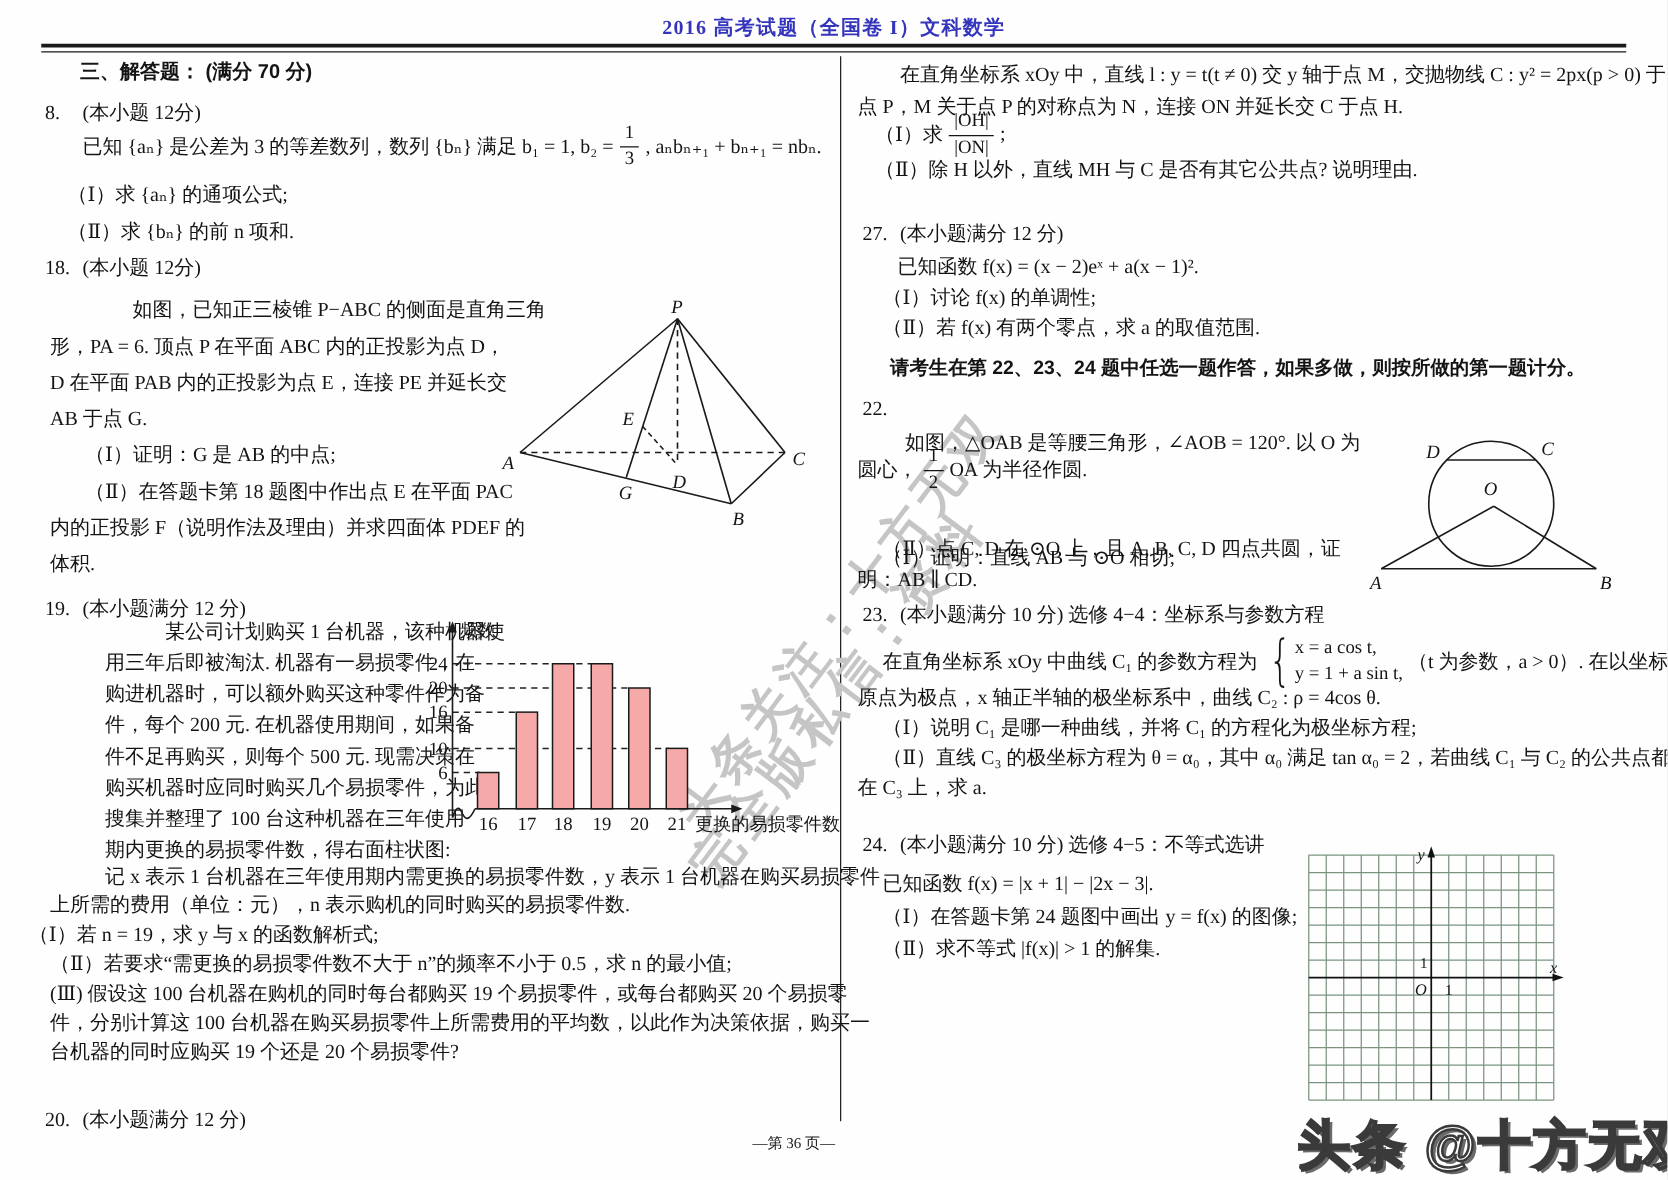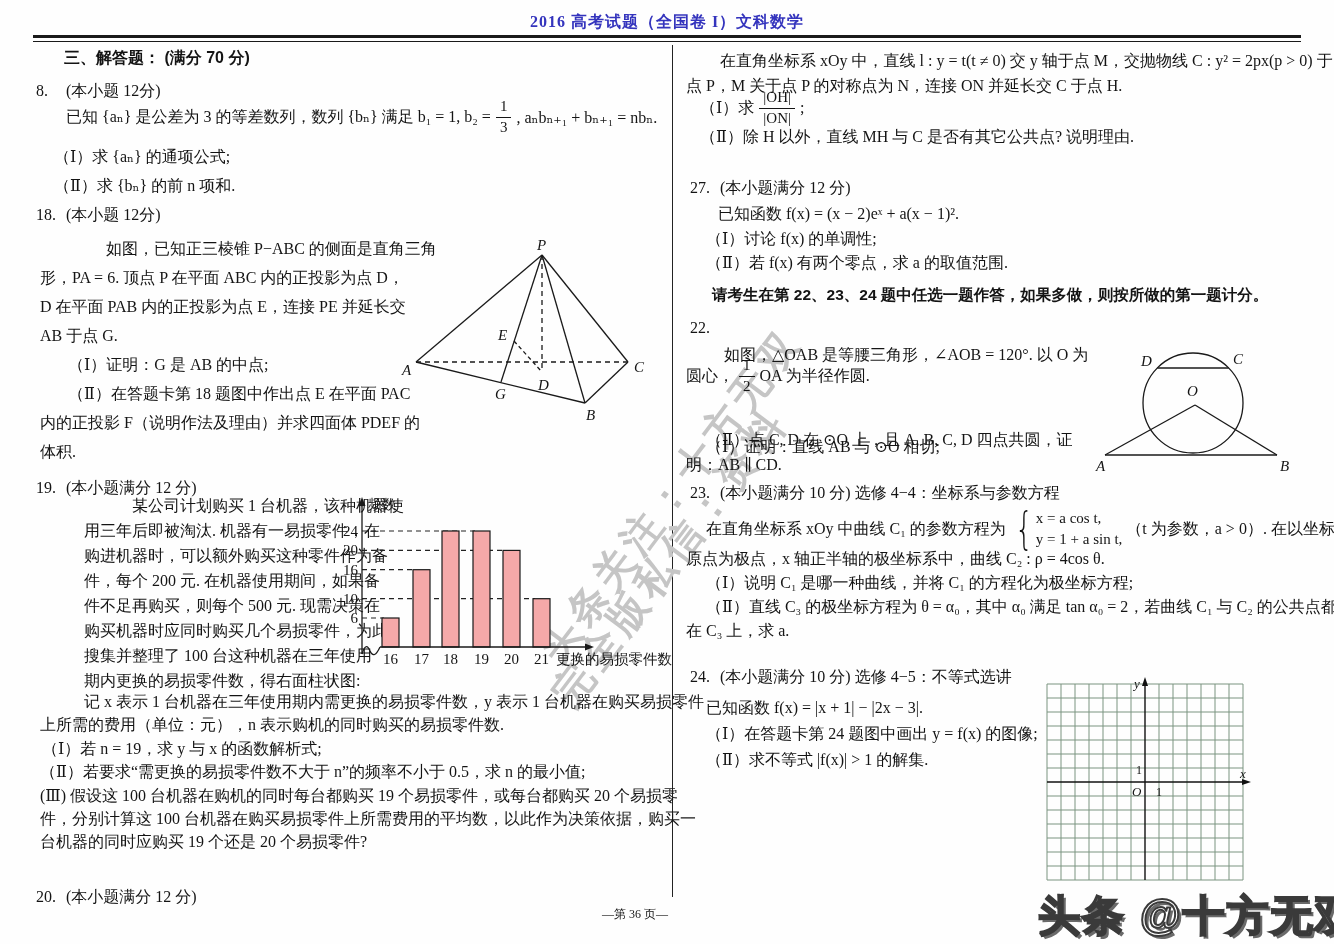--- a/index.html
+++ b/index.html
@@ -152,21 +152,21 @@
       <text x="209.5" y="172" text-anchor="middle">21</text>
       <text x="36" y="17" font-size="14">频数</text>
       <text x="224" y="172" font-size="14.5">更换的易损零件数</text>
     </g>
   </svg>
 
   <div class="abs" style="left:40px;top:690px;width:634px;">
     <div class="t" style="line-height:23px;padding-left:44px;">记 x 表示 1 台机器在三年使用期内需更换的易损零件数，y 表示 1 台机器在购买易损零件</div>
     <div class="t" style="line-height:23px;">上所需的费用（单位：元），n 表示购机的同时购买的易损零件数.</div>
   </div>
-  <div class="abs t" style="left:42px;top:738px;">（Ⅰ）若 n = 19，求 y 与 x 的函数解析式;</div>
+  <div class="abs t" style="left:23px;top:738px;">（Ⅰ）若 n = 19，求 y 与 x 的函数解析式;</div>
   <div class="abs t" style="left:40px;top:761px;">（Ⅱ）若要求“需更换的易损零件数不大于 n”的频率不小于 0.5，求 n 的最小值;</div>
   <div class="abs" style="left:40px;top:784px;width:634px;">
     <div class="t" style="line-height:23px;">(Ⅲ) 假设这 100 台机器在购机的同时每台都购买 19 个易损零件，或每台都购买 20 个易损零</div>
     <div class="t" style="line-height:23px;">件，分别计算这 100 台机器在购买易损零件上所需费用的平均数，以此作为决策依据，购买一</div>
     <div class="t" style="line-height:23px;">台机器的同时应购买 19 个还是 20 个易损零件?</div>
   </div>
 
   <div class="abs t qnum" style="left:36px;top:886px;">20.</div>
   <div class="abs t" style="left:66px;top:886px;">(本小题满分 12 分)</div>
 

